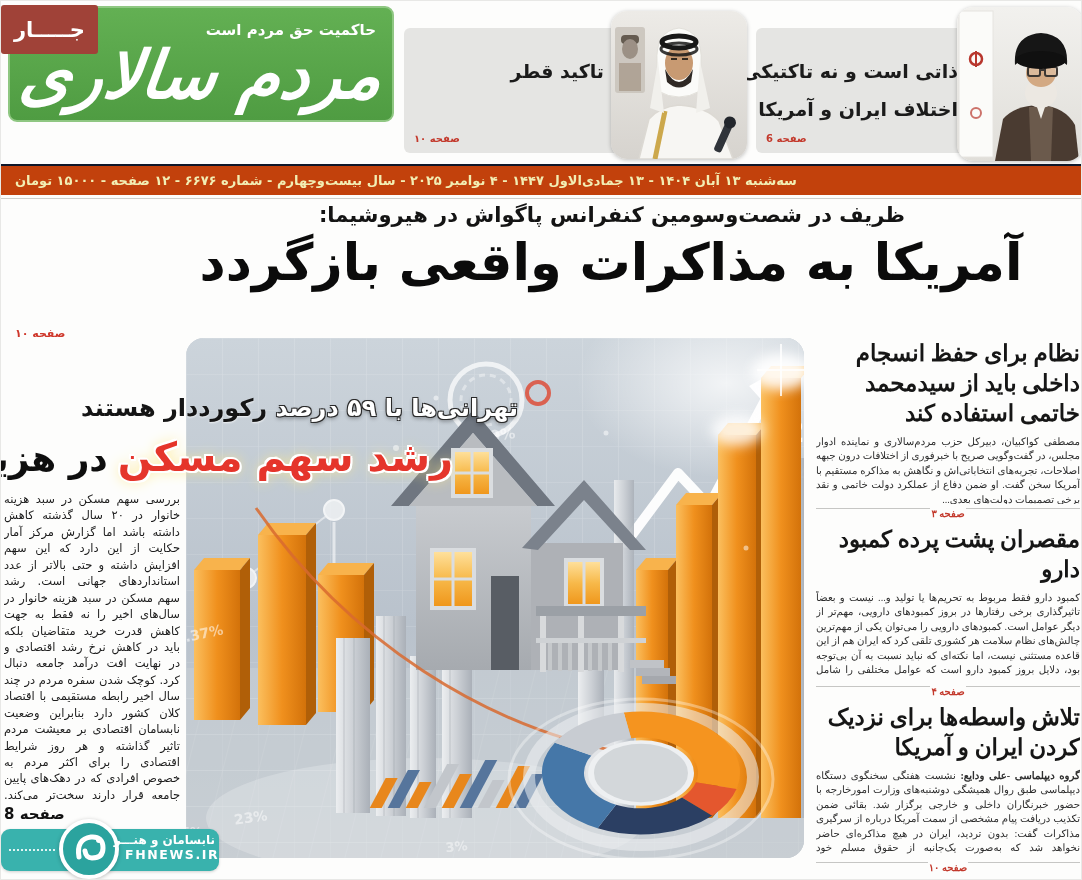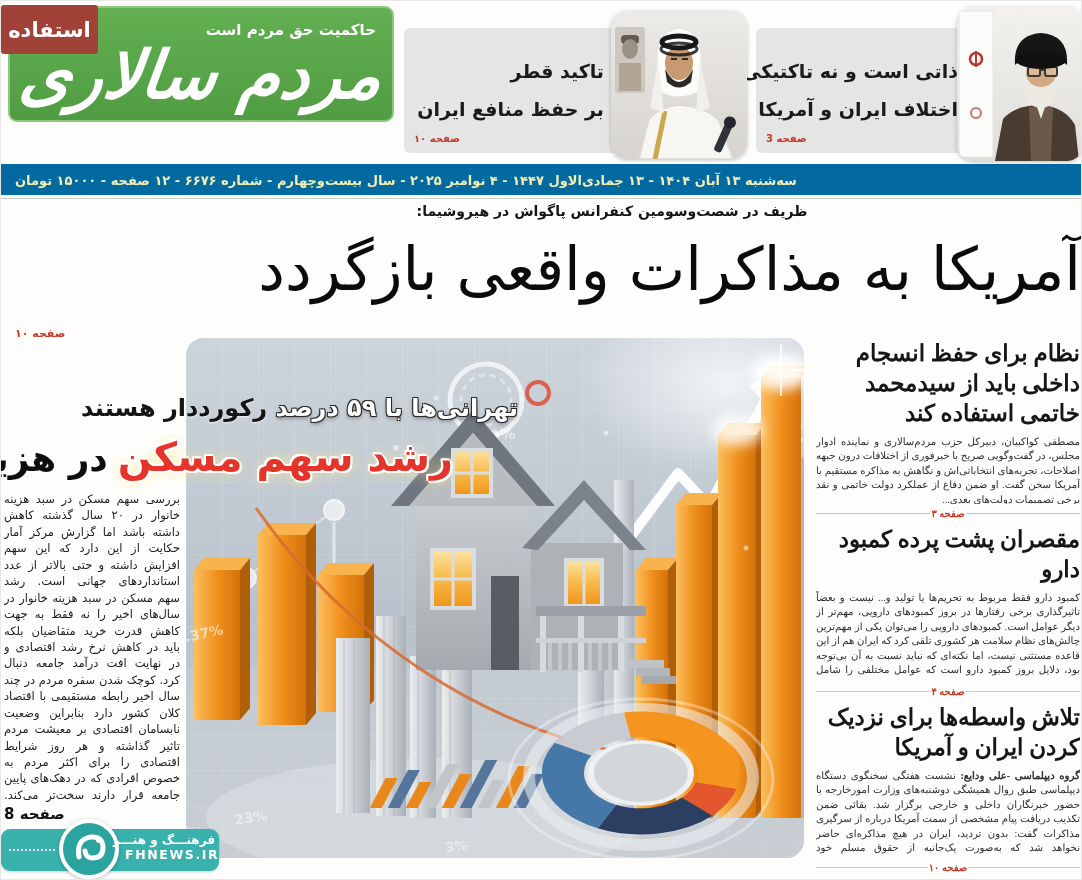--- a/index.html
+++ b/index.html
@@ -23,30 +23,30 @@
   .ts-box2 { left:755px; width:254px; }
   .ts-title { position:absolute; top:24px; right:52px; text-align:right; font-size:19px; font-weight:bold;
     color:#1b1b1b; line-height:2.0; white-space:nowrap;margin-left:19px; }
   .ts-page { position:absolute; left:10px; bottom:9px; color:#c3392c; font-size:10px; font-weight:bold; }
   .ts-photo { position:absolute; border-radius:16px; overflow:hidden; z-index:4; box-shadow:0 1px 4px rgba(0,0,0,.25); }
   .ts-photo1 { left:610px; top:10px; width:136px; height:148px; }
   .ts-photo2 { left:956px; top:6px; width:126px; height:154px; }
   .ts-photo svg { display:block; }
 
   
-  .datebar { position:absolute; left:0; top:163px; width:1082px; height:31px; background:#0369a1;
-    border-top:2px solid #0369a1; color:#f2eeb4; font-size:13px; font-weight:bold; line-height:29px;
+  .datebar { position:absolute; left:0; top:163px; width:1082px; height:31px; background:#c2410c;
+    border-top:2px solid #0f172a; color:#f2eeb4; font-size:13px; font-weight:bold; line-height:29px;
     direction:rtl; text-align:left; padding:0 14px; white-space:nowrap; }
   .rule { position:absolute; left:0; right:0; top:197px; height:1px; background:#cfcfcd; }
 
   
   .kicker { position:absolute; top:202px; left:150px; right:8px; text-align:center;
-    font-size:14px; font-weight:bold; color:#141414; }
-  .headline { position:absolute; top:228px; left:140px; right:0; 
-    font-size:60px; font-weight:normal; color:#0b0b0b; letter-spacing:-2px; line-height:1.35; white-space:nowrap; }
+    font-size:21px; font-weight:bold; color:#141414; }
+  .headline { position:absolute; top:228px; left:140px; right:0; text-align:center;
+    font-size:51px; font-weight:bold; color:#0b0b0b; letter-spacing:-2px; line-height:1.35; white-space:nowrap; }
   .lead-page { position:absolute; left:14px; top:326px; color:#cf372b; font-size:11px; font-weight:bold; }
 
   
   .feature { position:absolute; left:185px; top:337px; width:618px; height:520px; border-radius:18px;
     overflow:hidden; background:#c3ccd4; }
   .ov1 { position:absolute; left:80px; top:393px; width:488px; direction:rtl; text-align:left;
     font-size:24px; font-weight:bold; white-space:nowrap; z-index:6; }
   .ov1 .w { color:#fff; text-shadow:-1px -1px 0 #2a2a2a,1px -1px 0 #2a2a2a,-1px 1px 0 #2a2a2a,1px 1px 0 #2a2a2a,0 2px 4px rgba(0,0,0,.45); }
   .ov1 .d { color:#151515; text-shadow:0 1px 2px rgba(255,255,255,.75); }
   .ov2 { position:absolute; left:2px; top:433px; width:450px; direction:rtl; display:flex; gap:10px;
@@ -70,44 +70,43 @@
   .fh-l2 { font-size:12.5px; font-weight:bold; letter-spacing:1.6px; direction:ltr; }
 
   
   .rc-item { position:absolute; left:815px; width:264px; display:flex; flex-direction:column;
     overflow:hidden; direction:rtl;font-family:Liberation Serif, serif; }
   .rc-1 { top:338px; height:182px; }
   .rc-2 { top:524px; height:174px; }
   .rc-3 { top:702px; height:172px; }
   .rc-item h2 { font-size:23px; line-height:1.3; font-weight:bold; color:#161616; text-align:right; margin-bottom:6px; }
   .rc-item p { font-size:10.2px; line-height:1.42; text-align:justify; color:#2e2e2e; flex:1; overflow:hidden; }
-  .divider { display:flex; align-items:center; gap:1px; margin-top:auto; padding:4px 0 2px; }
+  .divider { display:flex; gap:1px; margin-top:auto; padding:4px 0 2px; }
   .divider .ln { flex:1; height:1px; background:#c6c6c4; }
   .divider span { color:#c3392c; font-size:10px; font-weight:bold; }
 
   svg text { font-family:"DejaVu Sans",sans-serif; font-weight:bold; }
 </style>
 </head>
 <body>
 
 <div id="page">
 
   <div class="corner-badge">
-    <span>استفاده</span>
+    <span>جـــــار</span>
   </div>
 
   <div class="masthead">
     <div class="masthead-slogan">حاکمیت حق مردم است</div>
     <div class="masthead-title">مردم سالاری</div>
   </div>
 
   <div class="ts-box ts-box1">
     <div class="ts-title">
       <div>تاکید قطر</div>
-      <div>بر حفظ منافع ایران</div>
     </div>
     <div class="ts-page">صفحه ۱۰</div>
   </div>
   <div class="ts-photo ts-photo1">
     <svg width="136" height="148" viewBox="0 0 136 148">
       <defs>
         <linearGradient id="qbg" x1="0" y1="0" x2="0" y2="1">
           <stop offset="0" stop-color="#edebe7"></stop>
             <stop offset="1" stop-color="#d6d3ce"></stop>
         </linearGradient>
@@ -137,21 +136,21 @@
         <circle cx="112" cy="110" r="6" fill="#22262c"></circle>
       </g>
     </svg>
   </div>
 
   <div class="ts-box ts-box2">
     <div class="ts-title">
       <div>ذاتی است و نه تاکتیکی</div>
       <div>اختلاف ایران و آمریکا</div>
     </div>
-    <div class="ts-page">صفحه 3</div>
+    <div class="ts-page">صفحه 6</div>
   </div>
   <div class="ts-photo ts-photo2">
     <svg width="126" height="154" viewBox="0 0 126 154">
       <defs>
         <linearGradient id="kbg" x1="0" y1="0" x2="0" y2="1">
           <stop offset="0" stop-color="#f2f1ee"></stop>
             <stop offset="1" stop-color="#e0ded9"></stop>
         </linearGradient>
       </defs>
       <rect width="126" height="154" fill="url(#kbg)"></rect>
@@ -398,21 +397,21 @@
   <div class="fh-badge">
     <div class="fh-pill"></div>
     <div class="fh-dots"></div>
     <div class="fh-circle">
       <svg width="52" height="52" viewBox="0 0 52 52">
         <path d="M16,34 Q13,16 28,14 Q40,13 40,25 Q40,35 29,35 Q23,35 22,28" fill="none" stroke="#ffffff" stroke-width="5" stroke-linecap="round"></path>
         <circle cx="36" cy="17" r="3" fill="#ffffff"></circle>
       </svg>
     </div>
     <div class="fh-text">
-      <div class="fh-l1">فرهنـــگ و هنـــر</div>
+      <div class="fh-l1">نابسامان و هنـــر</div>
       <div class="fh-l2">FHNEWS.IR</div>
     </div>
   </div>
 
   <article class="rc-item rc-1">
     <h2>نظام برای حفظ انسجام داخلی باید از سیدمحمد خاتمی استفاده کند</h2>
     <p>مصطفی کواکبیان، دبیرکل حزب مردم‌سالاری و نماینده ادوار مجلس، در گفت‌وگویی صریح با خبرفوری از اختلافات درون جبهه اصلاحات، تجربه‌های انتخاباتی‌اش و نگاهش به مذاکره مستقیم با آمریکا سخن گفت. او ضمن دفاع از عملکرد دولت خاتمی و نقد برخی تصمیمات دولت‌های بعدی...</p>
     <div class="divider">
       <i class="ln"></i>
       <span>صفحه ۳</span>

